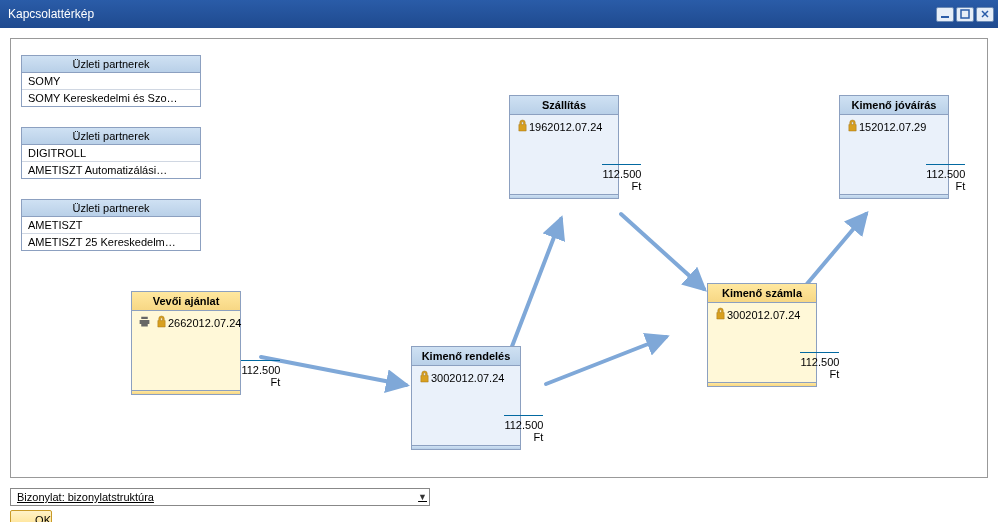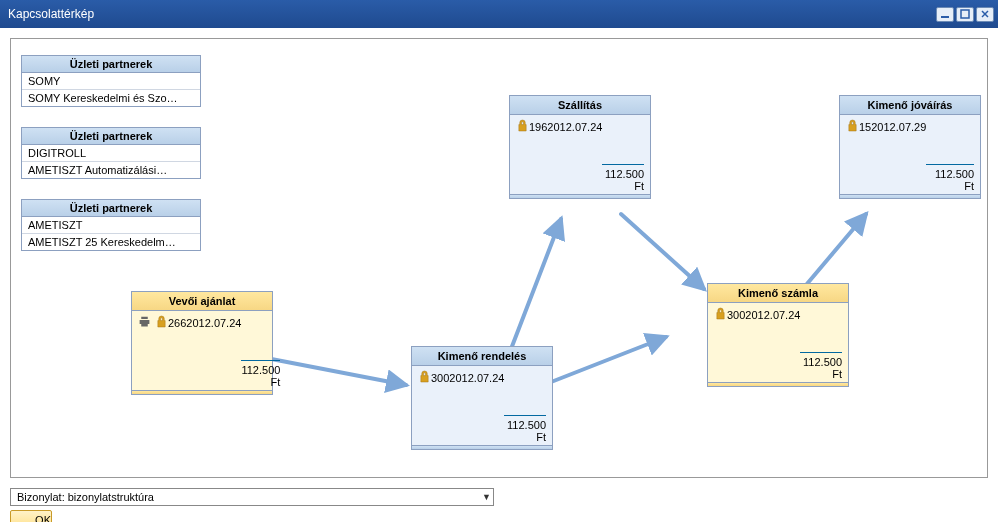--- a/index.html
+++ b/index.html
@@ -47,36 +47,36 @@
   .partner-card {
     position: absolute;
     width: 180px;
     border: 1px solid #8ca0c0;
     background: #fff;
     font-size: 11px;
   }
   .partner-card .hdr {
     background: linear-gradient(to bottom, #cfe1f3, #b9d0e8);
     text-align: center;
-    font-weight: bold;
+    font-weight: normal;
     padding: 2px 4px;
     border-bottom: 1px solid #8ca0c0;
   }
   .partner-card .row {
     padding: 2px 6px;
     border-bottom: 1px solid #d0d7e2;
     white-space: nowrap;
     overflow: hidden;
     text-overflow: ellipsis;
   }
   .partner-card .row:last-child { border-bottom: none; }
 
   .doc-card {
     position: absolute;
-    width: 142px;
+    width: 110px;
     font-size: 11px;
   }
   .doc-card.yellow .body { background: #fff8d8; }
   .doc-card.blue   .body { background: #eaf1fa; }
   .doc-card .hdr {
     text-align: center;
     font-weight: bold;
     padding: 3px 4px;
     border: 1px solid #8ca0c0;
   }
@@ -131,27 +131,28 @@
   .bottombar {
     display: flex;
     align-items: center;
     gap: 8px;
     padding: 0 10px 6px 10px;
   }
   .select-box {
     display: flex;
     align-items: center;
     justify-content: space-between;
-    width: 484px;
+    width: 420px;
     height: 18px;
     border: 1px solid #888;
     background: #fff;
     padding: 0 2px 0 6px;
     font-size: 11px;
     cursor: pointer;
+    text-decoration: underline;
   }
   .select-box .chev { font-size: 9px; color: #333; }
   .ok-btn {
     width: 42px;
     height: 20px;
     border: 1px solid #c89a28;
     background: linear-gradient(to bottom, #fff2c8, #ffe088);
     border-radius: 2px;
     font-size: 11px;
     cursor: pointer;

